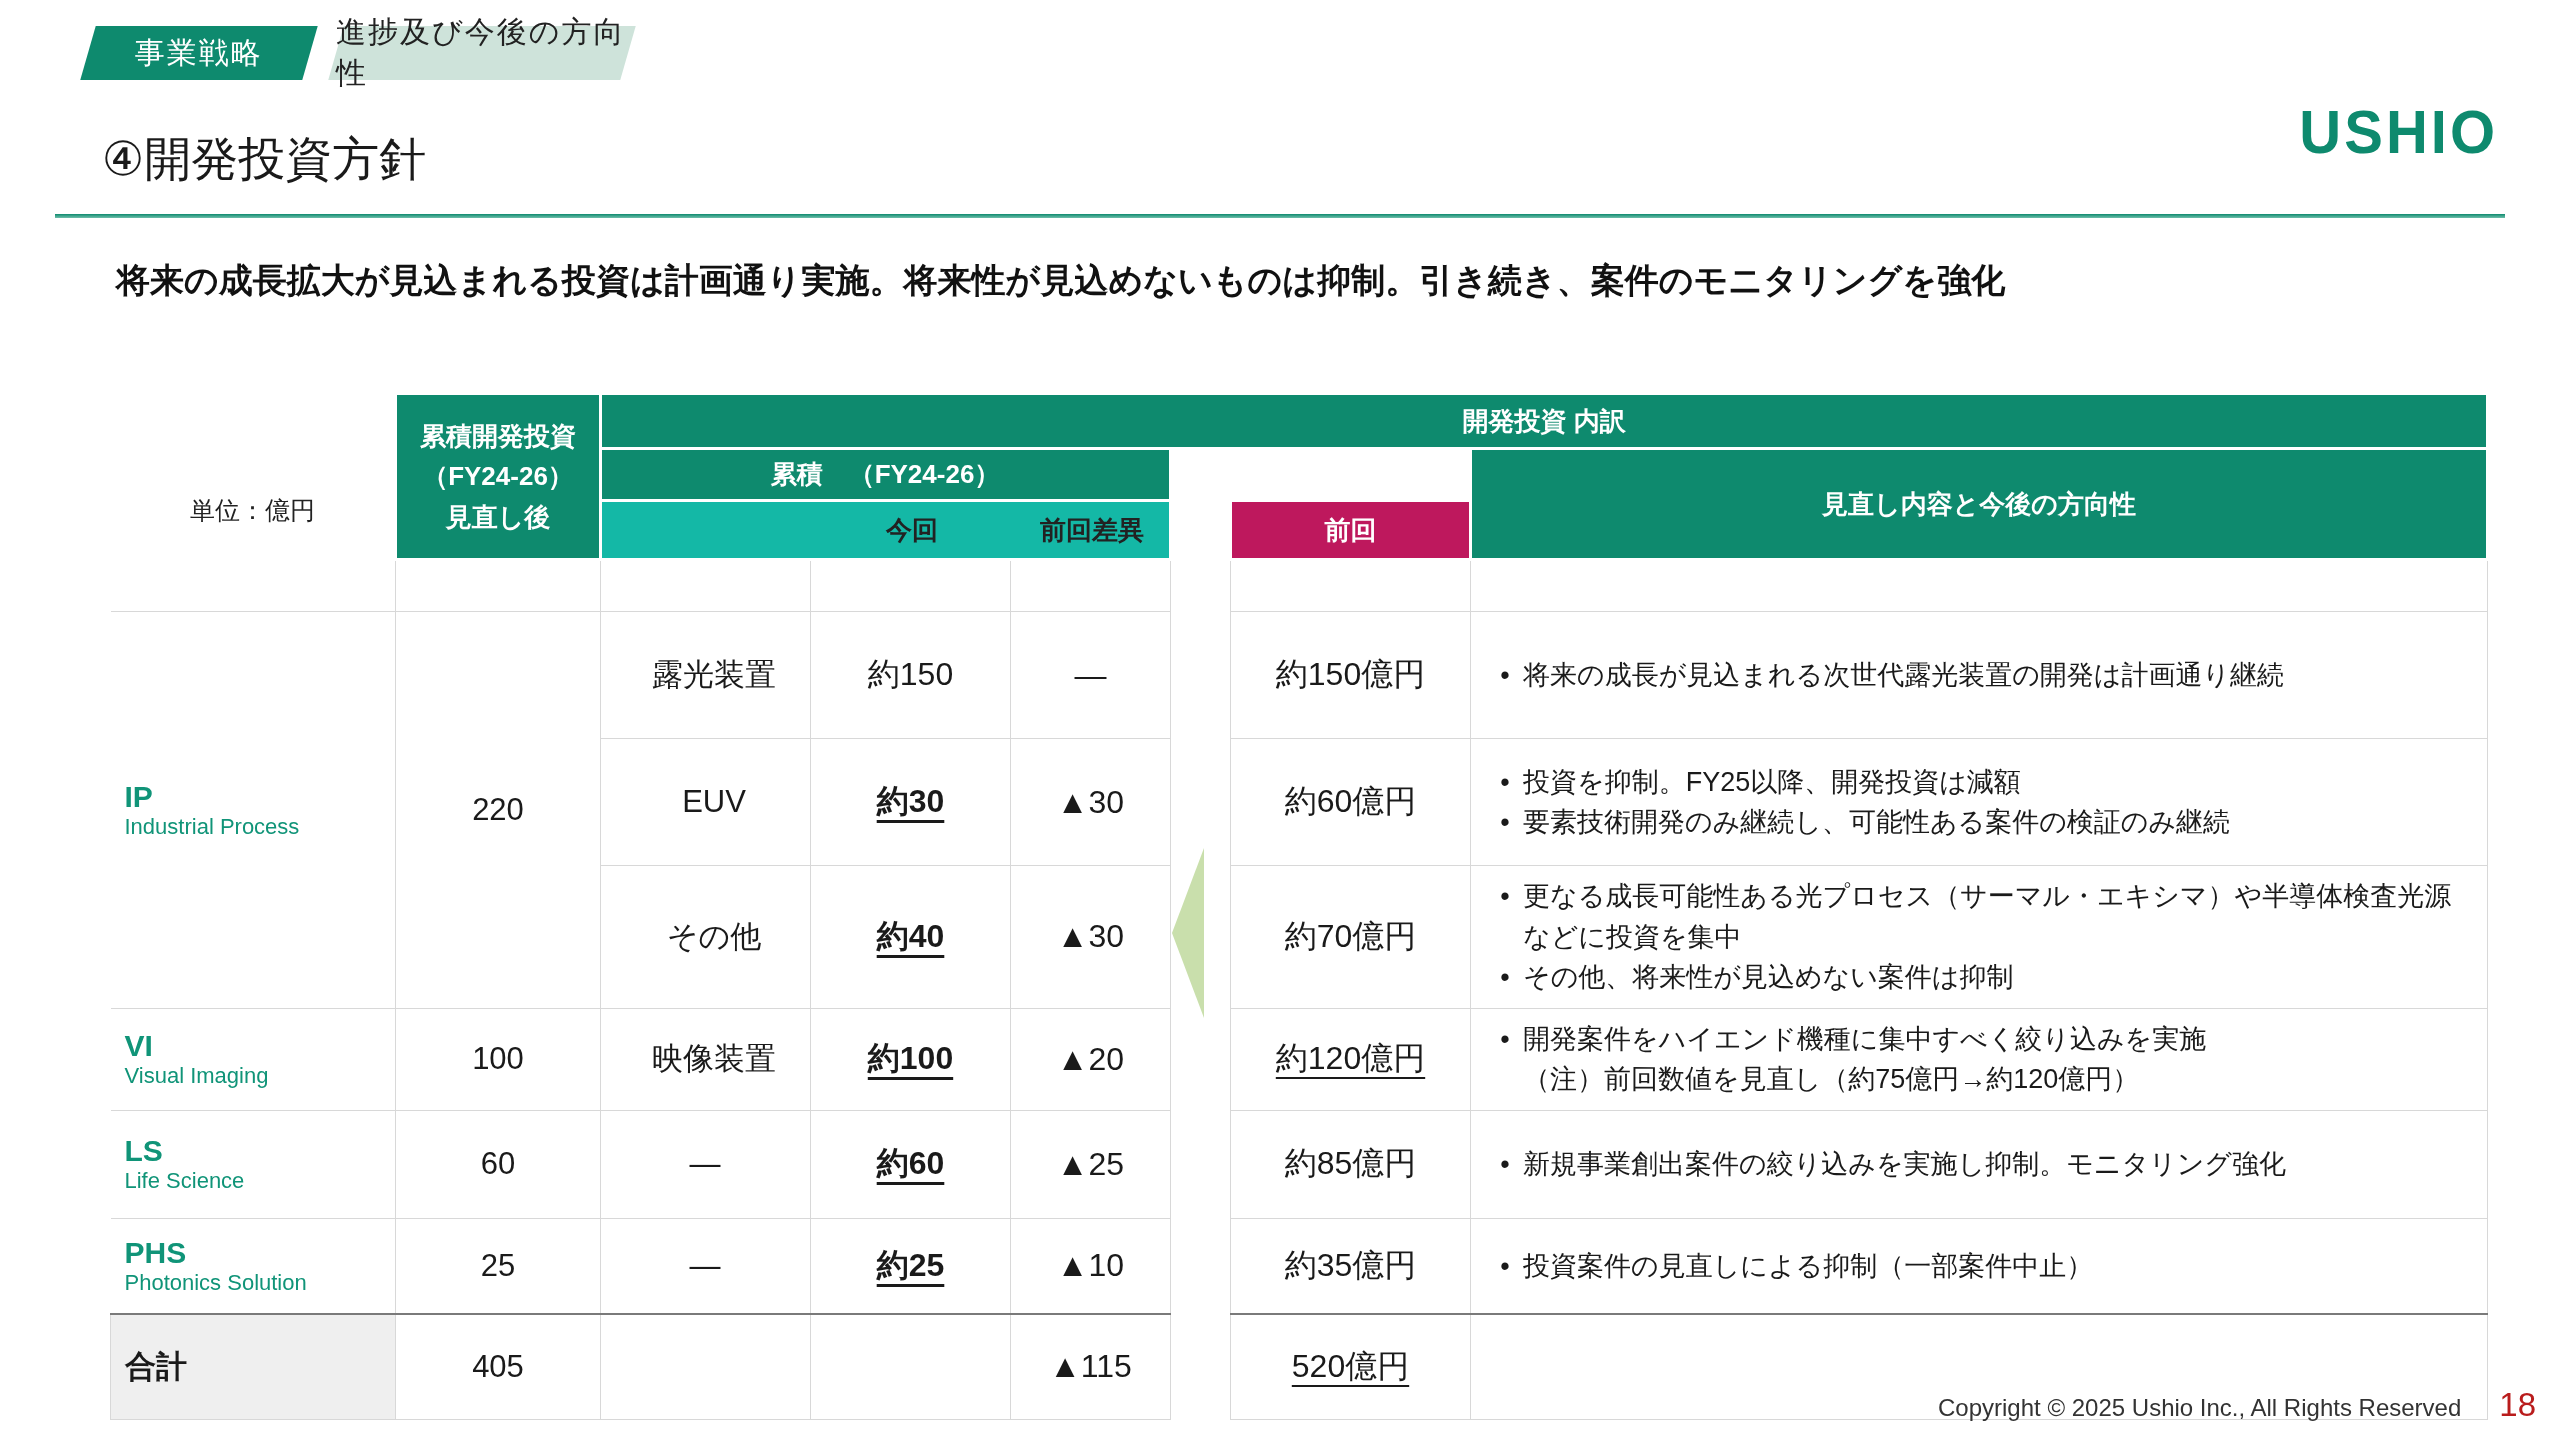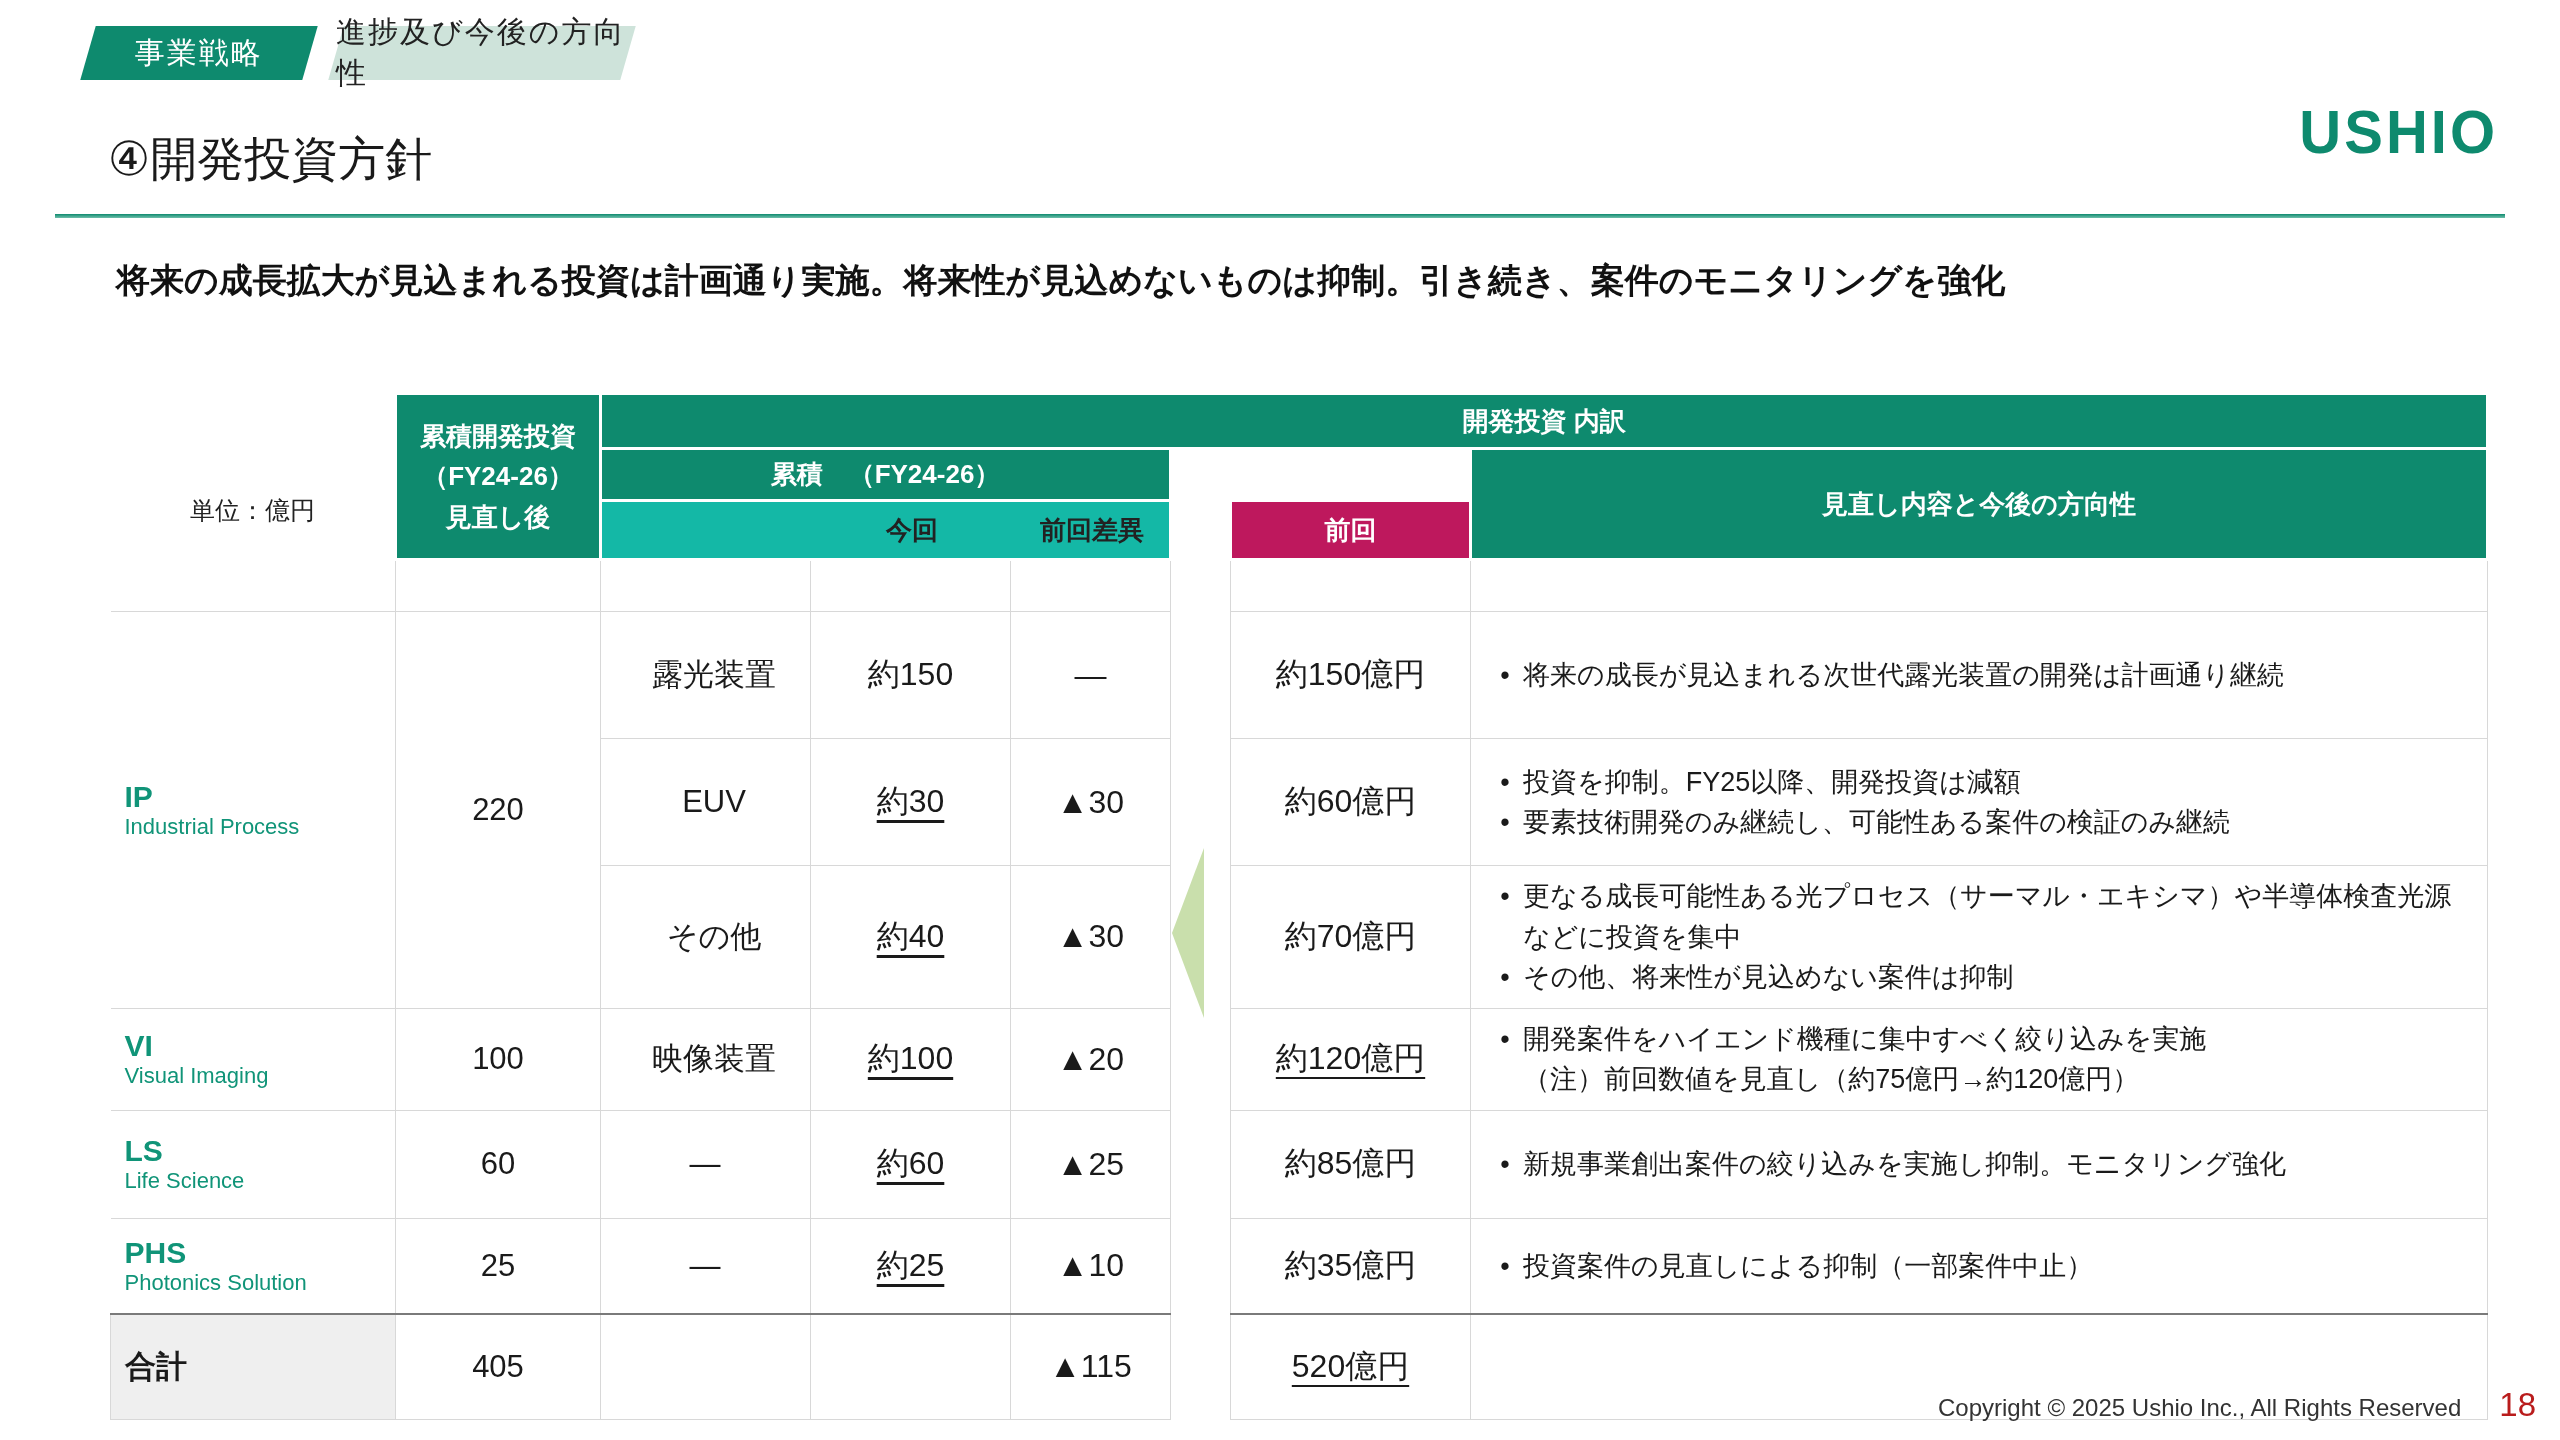--- a/index.html
+++ b/index.html
@@ -8,21 +8,21 @@
     font-family:"Liberation Sans","DejaVu Sans",sans-serif; color:#1a1a1a; overflow:hidden;
   }
   
   .tag{position:absolute; top:26px; height:54px; transform:skewX(-16deg); display:flex; align-items:center; justify-content:center;}
   .tag>span{transform:skewX(16deg); font-size:30px; letter-spacing:2px;}
   .tag-primary{left:88px; width:222px; background:#0E8A6E;}
   .tag-primary>span{color:#ffffff;}
   .tag-secondary{left:336px; width:292px; background:#CEE3DA;}
   .tag-secondary>span{color:#222222;}
   
-  .page-title{position:absolute; left:108px; top:128px; margin:0; font-size:47px; font-weight:500; color:#1a1a1a;}
+  .page-title{position:absolute; left:102px; top:128px; margin:0; font-size:47px; font-weight:500; color:#1a1a1a;}
   .title-rule{position:absolute; left:55px; top:214px; width:2450px; height:4px; background:linear-gradient(#0E8A6E,#6fbfab);}
   .logo{position:absolute; right:62px; top:98px; font-size:58px; font-weight:800; color:#0E8A6E; letter-spacing:3px; transform:scaleY(1.05);}
   .headline{position:absolute; left:116px; top:258px; width:2400px; font-size:34px; font-weight:700; color:#111111;}
   
   .unit-note{position:absolute; left:156px; top:494px; font-size:25px; color:#222222;margin-left:34px;}
   .red-note{position:absolute; left:1028px; top:556px; font-size:30px; color:#D92E2C;}
   
   .invest-table{position:absolute; left:110px; top:392px; width:2377px; border-collapse:collapse; table-layout:fixed;}
   .invest-table td{vertical-align:middle; overflow:hidden;}
   
@@ -42,21 +42,21 @@
   .sp.vline{border-left:1px solid #D8D8D8; border-right:1px solid #D8D8D8; border-top:none; border-bottom:none;}
   
   tbody td.cell{border:1px solid #D8D8D8; font-size:31px; text-align:center; background:#ffffff;}
   .label-cell{text-align:left !important; padding-left:14px; border-left:none !important;}
   .seg-code{display:block; font-size:30px; font-weight:700; color:#109478; line-height:1.15;}
   .seg-name{display:block; font-size:22px; color:#109478;}
   .cum-cell{font-size:32px;}
   .dev-cell{text-align:left; padding-left:18px; font-size:30px;}
   .dev-cell.centered{text-align:center !important; padding-left:0;}
   .val{font-size:32px;}
-  .val.rev{font-weight:400; text-decoration:underline; text-underline-offset:8px; text-decoration-thickness:2.5px;}
+  .val.rev{font-weight:700; text-decoration:underline; text-underline-offset:8px; text-decoration-thickness:2.5px;}
   .u{text-decoration:underline; text-underline-offset:8px; text-decoration-thickness:2px;}
   .gap-cell{border:none !important; background:#ffffff;}
   .policy-cell{text-align:left !important; padding:10px 14px 10px 16px;}
   .bullet-line{display:flex; font-size:27px; line-height:1.5; color:#1a1a1a;}
   .marker{width:36px; flex:none; text-align:center;}
   .btext{flex:1;}
   
   .total-row td.cell{border-top:2px solid #7A7A7A;}
   .total-label{background:#EFEFEF !important; font-weight:700; text-align:left !important; padding-left:14px; font-size:32px;margin-left:36px;}
   

